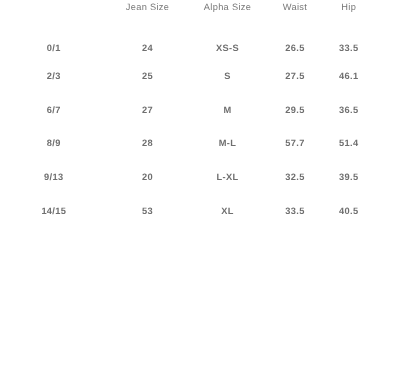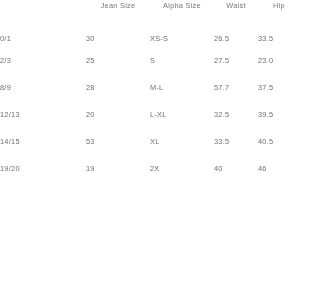--- a/index.html
+++ b/index.html
@@ -48,26 +48,27 @@
     line-height: 11px;
     white-space: nowrap;
   }
 
   thead th.blank-head { text-align: center; }
 
   tbody td {
     font-size: 7.4px;
     color: #6f6f6f;
     letter-spacing: 0.25px;
-    text-align: left;
+    text-align: center;
     padding: 0;
     height: 27.2px;
     vertical-align: middle;
     line-height: 10px;
     white-space: nowrap;
+    font-weight: bold;
   }
 
   tbody tr:first-child td {
     height: 30px;
     vertical-align: bottom;
     padding-bottom: 3px;
   }
 </style>
 </head>
 <body>
@@ -86,55 +87,55 @@
         <th class="blank-head"></th>
         <th>Jean Size</th>
         <th>Alpha Size</th>
         <th>Waist</th>
         <th>Hip</th>
       </tr>
     </thead>
     <tbody>
       <tr>
         <td>0/1</td>
-        <td>30</td>
+        <td>24</td>
         <td>XS-S</td>
         <td>26.5</td>
         <td>33.5</td>
       </tr>
       <tr>
         <td>2/3</td>
         <td>25</td>
         <td>S</td>
         <td>27.5</td>
-        <td>23.0</td>
+        <td>46.1</td>
+      </tr>
+      <tr>
+        <td>6/7</td>
+        <td>27</td>
+        <td>M</td>
+        <td>29.5</td>
+        <td>36.5</td>
       </tr>
       <tr>
         <td>8/9</td>
         <td>28</td>
         <td>M-L</td>
         <td>57.7</td>
-        <td>37.5</td>
+        <td>51.4</td>
       </tr>
       <tr>
-        <td>12/13</td>
+        <td>9/13</td>
         <td>20</td>
         <td>L-XL</td>
         <td>32.5</td>
         <td>39.5</td>
       </tr>
       <tr>
         <td>14/15</td>
         <td>53</td>
         <td>XL</td>
         <td>33.5</td>
         <td>40.5</td>
       </tr>
-      <tr>
-        <td>19/20</td>
-        <td>19</td>
-        <td>2X</td>
-        <td>40</td>
-        <td>46</td>
-      </tr>
     </tbody>
   </table>
 </div>
 
 </body></html>

